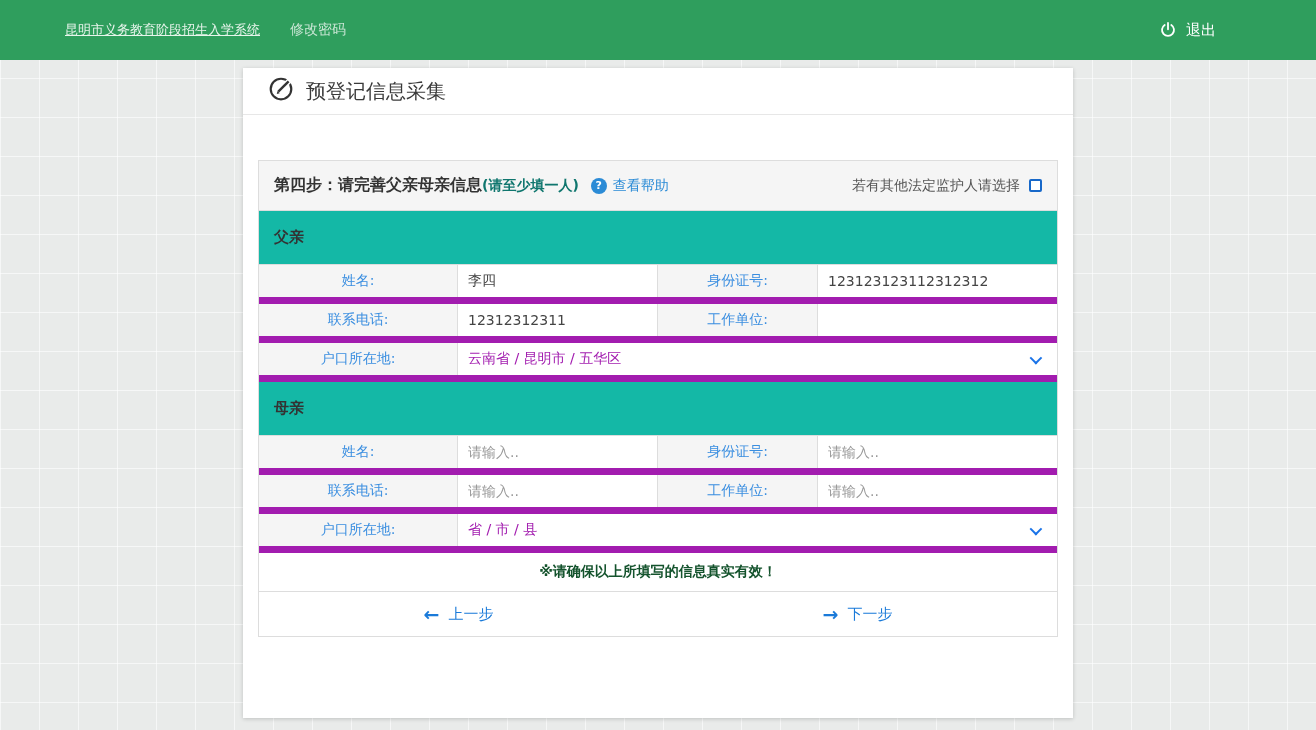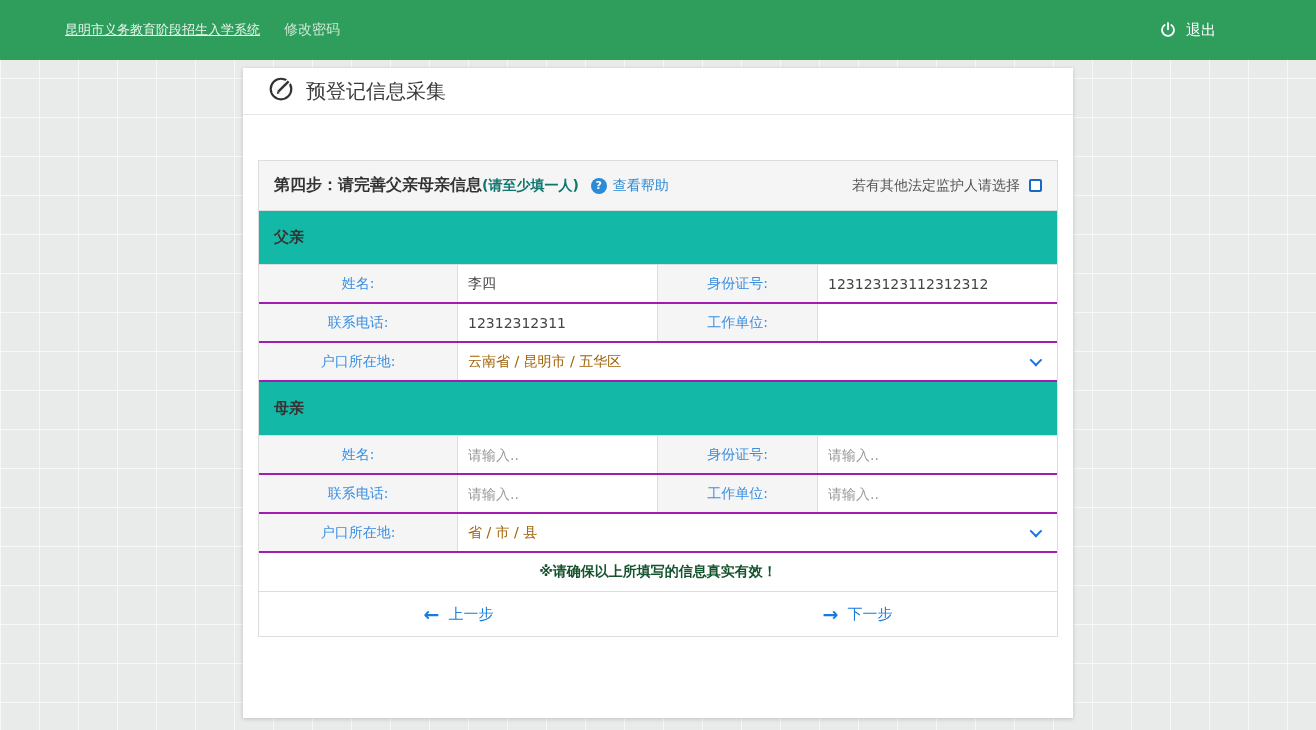--- a/index.html
+++ b/index.html
@@ -15,21 +15,21 @@
   }
 
   
   .navbar {
     height:60px; background:#2f9e5d;
     display:flex; align-items:center; justify-content:space-between;
     padding:0 100px 0 65px;
   }
   .nav-left { display:flex; align-items:center; }
   .brand { color:#e8f5ec; font-size:13px;text-decoration:underline; }
-  .change-pwd { color:#c9e6d4; font-size:14px; margin-left:24px; text-decoration:none; cursor:pointer; }
+  .change-pwd { color:#c9e6d4; font-size:14px; margin-left:30px; text-decoration:none; cursor:pointer; }
   .logout { display:flex; align-items:center; gap:9px; color:#ffffff; font-size:15px; cursor:pointer; }
   .power-icon svg { display:block; }
 
   
   .card {
     width:830px; margin:8px auto 0; background:#fff; min-height:650px;
     box-shadow:0 1px 4px rgba(0,0,0,.18);
   }
   .card-header {
     padding:8px 25px; border-bottom:1px solid #e7e7e7;
@@ -58,38 +58,38 @@
     width:13px; height:13px; border:2px solid #1768c9; border-radius:2px; background:#fff; cursor:pointer; flex:none;
   }
 
   .section-header {
     padding:17px 15px; font-weight:bold; font-size:15px; color:#333;
     background:#14b8a6; border-bottom:1px solid #ddd;
   }
 
   .form-row {
     display:grid; grid-template-columns:199px 200px 160px 1fr;
-    border-bottom:2px solid #a21caf; height:39px;
+    border-bottom:7px solid #a21caf; height:39px;
   }
   .form-row.residence { grid-template-columns:199px 1fr; }
   .label-cell {
     background:#f5f5f5; color:#3a8ee0; font-size:14px;
     display:flex; align-items:center; justify-content:center;
     border-right:1px solid #ddd;
   }
   .input-cell { display:flex; align-items:center; border-right:1px solid #ddd; }
   .input-cell.last { border-right:none; }
   .cell-input {
     border:none; outline:none; width:100%; height:100%; padding:0 10px;
     font-size:14px; color:#444; background:transparent; font-family:inherit;
   }
   .cell-input::placeholder { color:#999; opacity:1; }
 
   .residence-cell { display:flex; align-items:center; justify-content:space-between; cursor:pointer; }
-  .residence-value { color:#a16207; font-size:14px; padding:0 10px; }
+  .residence-value { color:#a21caf; font-size:14px; padding:0 10px; }
   .chevron-down {
     width:9px; height:9px; border-right:2px solid #1a73e8; border-bottom:2px solid #1a73e8;
     transform:rotate(45deg) translateY(-2px); margin-right:18px; flex:none;
   }
 
   .notice-row {
     height:39px; display:flex; align-items:center; justify-content:center;
     color:#14532d; font-weight:bold; font-size:14px; border-bottom:1px solid #ddd;
   }
 

